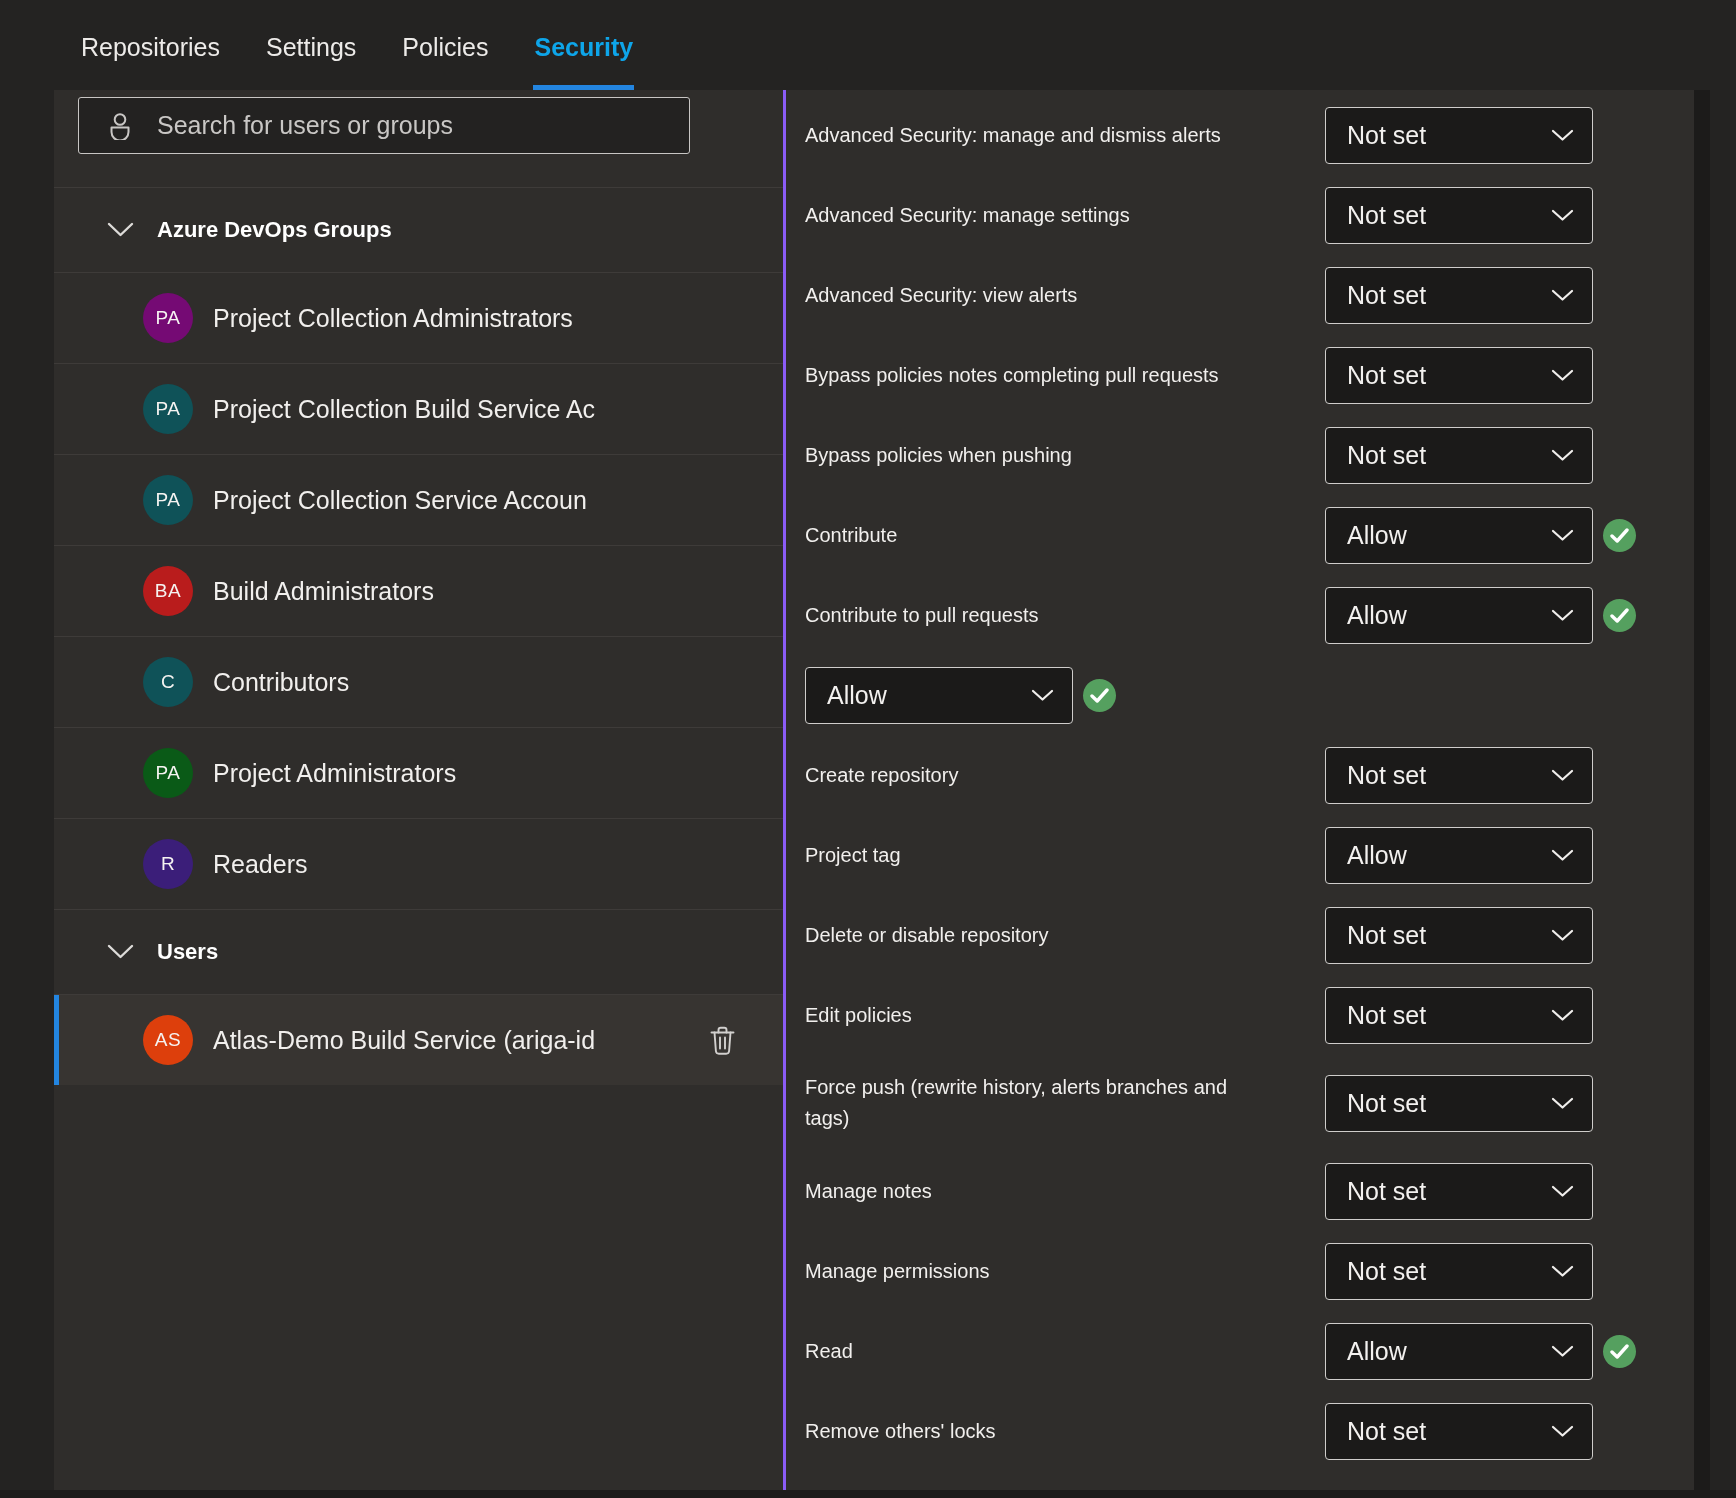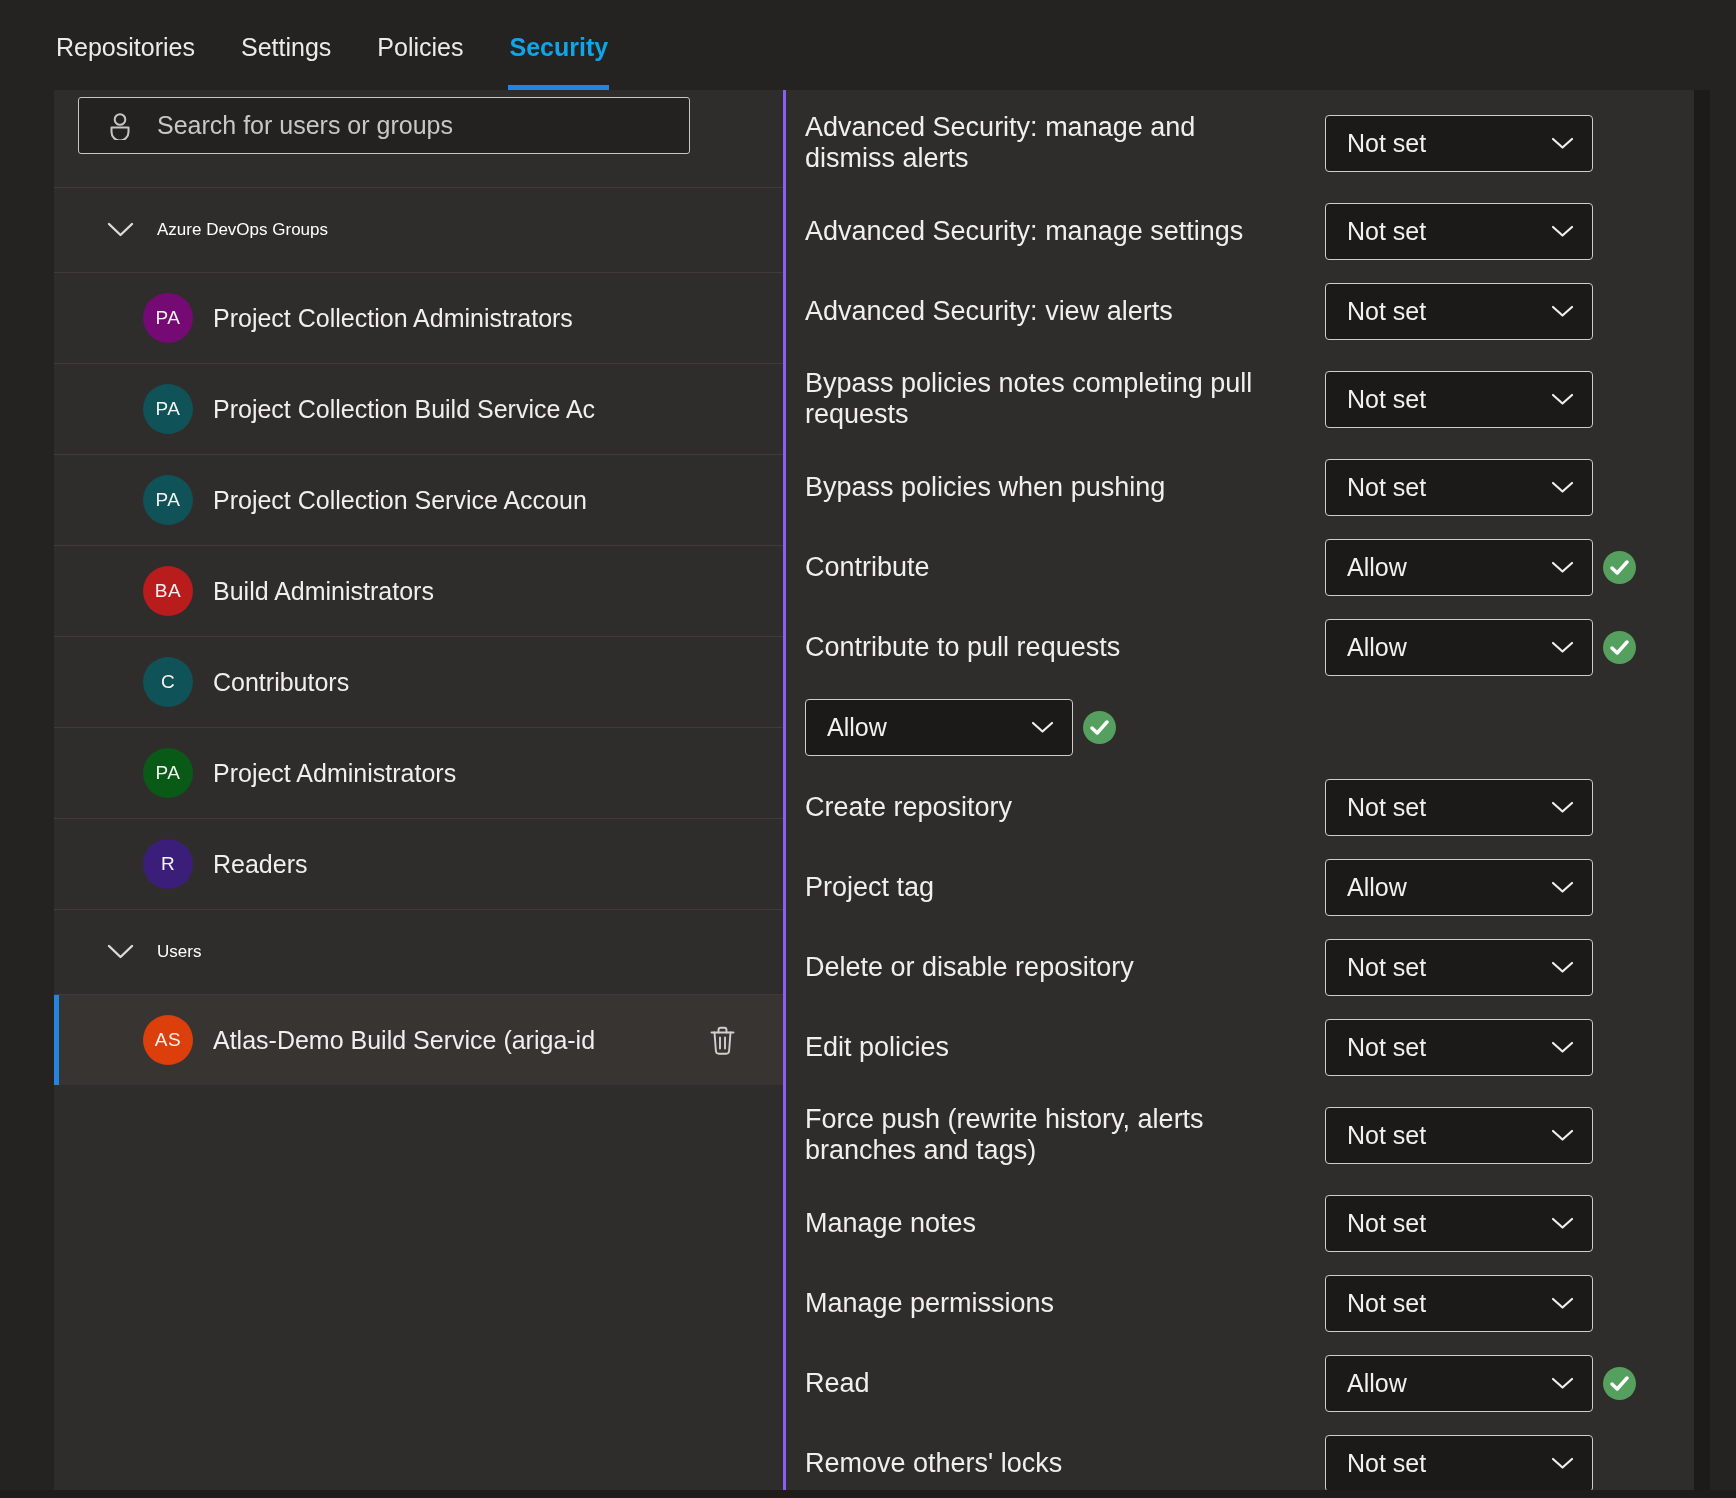--- a/index.html
+++ b/index.html
@@ -5,52 +5,52 @@
   html,body{margin:0;padding:0;}
   body{
     width:1736px;height:1498px;
     background:#242322;
     font-family:"Liberation Sans", sans-serif;
     color:#f1efed;
     overflow:hidden;
     position:relative;
   }
   
-  .topbar{height:90px;display:flex;align-items:stretch;padding-left:55px;gap:44px;background:#242322;}
+  .topbar{height:90px;display:flex;align-items:stretch;padding-left:80px;gap:44px;background:#242322;}
   .tab{display:flex;align-items:center;font-size:25px;color:#edebe9;
        border-bottom:5px solid transparent;padding:10px 1px 0 1px;cursor:pointer;}
   .tab.active{font-weight:700;color:#0ea5e9;border-bottom-color:#2385e0;}
   
   .content{display:flex;height:1400px;}
   .gutter{width:54px;background:#242322;}
   .left-panel{width:729px;background:#2f2d2b;border-right:3px solid #8b5cf6;box-sizing:content-box;}
   
   .search-box{margin:7px 0 0 24px;width:612px;height:57px;box-sizing:border-box;
     border:1.5px solid #c8c6c4;border-radius:3px;background:#232221;
     display:flex;align-items:center;padding:0 16px 0 28px;gap:22px;}
   .search-box input{flex:1;background:transparent;border:none;outline:none;
     font-family:"Liberation Sans",sans-serif;font-size:25px;color:#f1efed;}
   .search-box input::placeholder{color:#c9c7c5;opacity:1;}
   
   .id-list{margin-top:33px;}
   .section-header{height:84px;display:flex;align-items:center;padding-left:53px;gap:23px;
-    font-size:17px;font-weight:400;color:#ffffff;border-top:1px solid #3e3b39;cursor:pointer;}
+    font-size:22px;font-weight:700;color:#ffffff;border-top:1px solid #3e3b39;cursor:pointer;}
   .list-item{height:91px;display:flex;align-items:center;padding-left:89px;gap:20px;
     font-size:25px;border-top:1px solid #3e3b39;position:relative;cursor:pointer;box-sizing:border-box;}
   .list-item.selected{background:#373431;}
   .sel-bar{position:absolute;left:0;top:0;bottom:0;width:5px;background:#2385e0;}
   .avatar{width:50px;height:50px;border-radius:50%;flex:none;display:flex;align-items:center;
     justify-content:center;font-size:19px;color:#f5f3f1;letter-spacing:.5px;}
   .item-label{flex:1;white-space:nowrap;overflow:hidden;color:#f1efed;}
   .trash-btn{flex:none;margin-right:44px;width:34px;height:36px;display:flex;align-items:center;
     justify-content:center;background:transparent;border:none;cursor:pointer;padding:0;}
   
   .perm-panel{flex:1;background:#2f2d2b;padding:5px 12px 0 19px;box-sizing:border-box;min-width:0;}
   .perm-row{display:flex;align-items:center;min-height:80px;}
-  .perm-label{flex:1;max-width:470px;font-size:27px;line-height:31px;padding:17px 50px 17px 0;color:#f1efed;}
+  .perm-label{flex:1;max-width:470px;font-size:20px;line-height:31px;padding:17px 50px 17px 0;color:#f1efed;}
   .perm-control{display:flex;align-items:center;width:311px;flex:none;}
   .dropdown{width:268px;height:57px;box-sizing:border-box;background:#1b1a19;
     border:1.5px solid #cfcdcb;border-radius:4px;display:flex;align-items:center;
     padding:0 18px 0 21px;font-size:25px;color:#f3f1ef;cursor:pointer;flex:none;}
   .dropdown .dd-value{flex:1;}
   .check-slot{width:43px;display:flex;justify-content:flex-end;flex:none;}
   .check-badge{width:33px;height:33px;border-radius:50%;background:#55a05f;
     display:flex;align-items:center;justify-content:center;}
   .scroll-strip{width:16px;background:#1c1b1a;}
   .right-margin{width:26px;background:#242322;}

